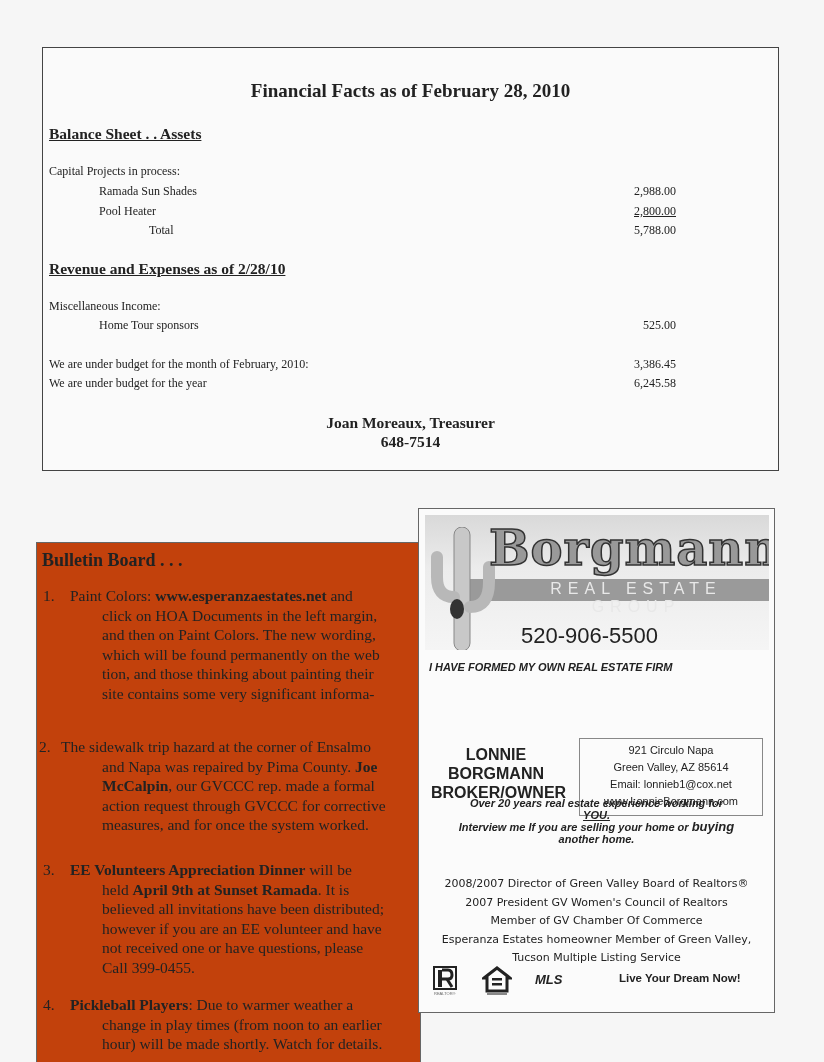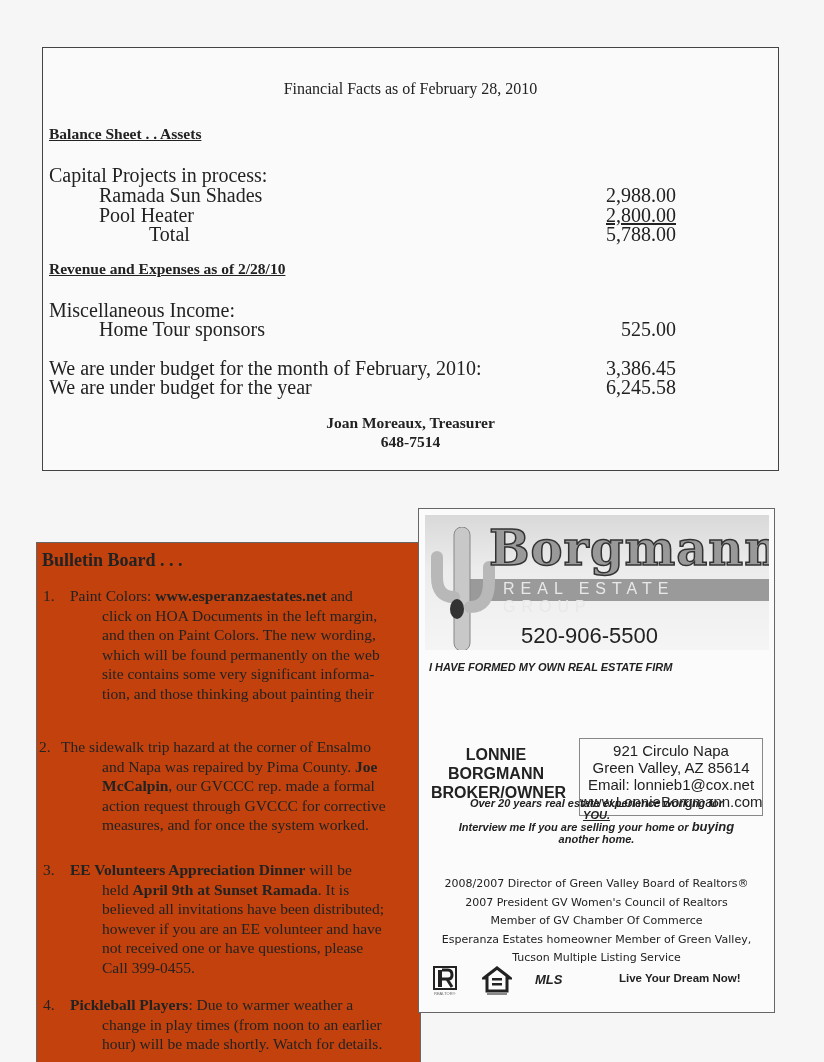--- a/index.html
+++ b/index.html
@@ -6,27 +6,27 @@
     body {
       width: 824px; height: 1062px; background: #f6f6f6; position: relative;
       font-family: "Liberation Serif", serif; color: #222; overflow: hidden;
     }
     .fin-box {
       position: absolute; left: 42px; top: 47px; width: 737px; height: 424px;
       border: 1.5px solid #444; background: #fafafa; box-sizing: border-box;
     }
     .fin-title {
       position: absolute; top: 32px; left: 0; right: 0; text-align: center;
-      font-weight: normal; font-size: 16px;
+      font-weight: bold; font-size: 19px;
     }
     .sec-head {
       position: absolute; left: 6px; font-weight: bold; font-size: 15.5px;
       text-decoration: underline;
     }
-    .row { position: absolute; left: 6px; right: 0; height: 20px; font-size: 20px; }
+    .row { position: absolute; left: 6px; right: 0; height: 20px; font-size: 12px; }
     .row .lbl { position: absolute; left: 0; white-space: nowrap; }
     .row .lbl.ind1 { left: 50px; }
     .row .lbl.ind2 { left: 100px; }
     .row .val { position: absolute; right: 102px; text-align: right; }
     .row .val.ul { text-decoration: underline; }
     .sig { position: absolute; left: 0; right: 0; text-align: center; font-weight: bold; font-size: 15.5px; }
 
     .bb-box {
       position: absolute; left: 36px; top: 499px; width: 385px; height: 522px;
       border: 1.5px solid #666; background: #c2410c; box-sizing: border-box; margin-top: 43px;
@@ -49,39 +49,40 @@
       overflow: hidden;
     }
     .ad-logo {
       position: absolute; left: 64px; top: 4px; font-family: "DejaVu Serif", serif;
       font-size: 48px; font-weight: bold; color: #999; letter-spacing: 1px;
       -webkit-text-stroke: 1.5px #333; line-height: 58px;
     }
     .ad-strip {
       position: absolute; left: 34px; top: 64px; width: 310px; height: 22px;
       background: #9a9a9a;
+      text-align: center;
     }
     .ad-strip span {
       position: absolute; left: 44px; top: 1px; color: #e8e8e8; font-size: 16px;
       letter-spacing: 6px;
     }
     .cactus { position: absolute; left: 4px; top: 12px; }
     .ad-phone { position: absolute; left: 96px; top: 108px; font-size: 22px; color: #222; }
     .ad-formed {
       position: absolute; left: 10px; top: 152px; font-size: 11px; font-weight: bold;
       font-style: italic; color: #222;
     }
     .ad-name {
       position: absolute; left: 12px; top: 236px; width: 130px; text-align: center;
       font-weight: bold; font-size: 16px; line-height: 19px;
     }
     .ad-addr {
       position: absolute; left: 160px; top: 229px; width: 184px; height: 78px;
       border: 1px solid #888; box-sizing: border-box; text-align: center;
-      font-size: 15px; line-height: 17px; padding-top: 3px;
+      font-size: 11px; line-height: 17px; padding-top: 3px;
     }
     .ad-exp {
       position: absolute; left: 0; right: 0; top: 288px; text-align: center;
       font-weight: bold; font-style: italic; font-size: 11px; line-height: 12px;
     }
     .ad-exp .u { text-decoration: underline; font-style: italic; }
     .ad-exp .big { font-size: 13px; }
     .ad-creds {
       position: absolute; left: 0; right: 0; top: 366px; text-align: center;
       font-family: "DejaVu Sans", sans-serif; font-size: 11px; line-height: 18.5px;
@@ -135,22 +136,22 @@
 
 <div class="bb-box">
   <div class="bb-title">Bulletin Board . . .</div>
 
   <div class="bb-item" style="top:43px">
     <span class="num">1.</span>
     <div class="first"><span>Paint Colors: </span><b>www.esperanzaestates.net</b><span> and</span></div>
     <div class="rest">click on HOA Documents in the left margin,</div>
     <div class="rest">and then on Paint Colors.  The new wording,</div>
     <div class="rest">which will be found permanently on the web</div>
+    <div class="rest">tion, and those thinking about painting their</div>
     <div class="rest">site contains some very significant informa-</div>
-    <div class="rest">tion, and those thinking about painting their</div>
   </div>
 
   <div class="bb-item" style="top:194px; left:2px">
     <span class="num">2.</span>
     <div class="first" style="padding-left:22px">The sidewalk trip hazard at the corner of Ensalmo</div>
     <div class="rest" style="padding-left:63px"><span>and Napa was repaired by Pima County.  </span><b>Joe</b></div>
     <div class="rest" style="padding-left:63px"><b>McCalpin</b><span>, our GVCCC rep. made a formal</span></div>
     <div class="rest" style="padding-left:63px">action request through GVCCC for corrective</div>
     <div class="rest" style="padding-left:63px">measures, and for once the system worked.</div>
   </div>

